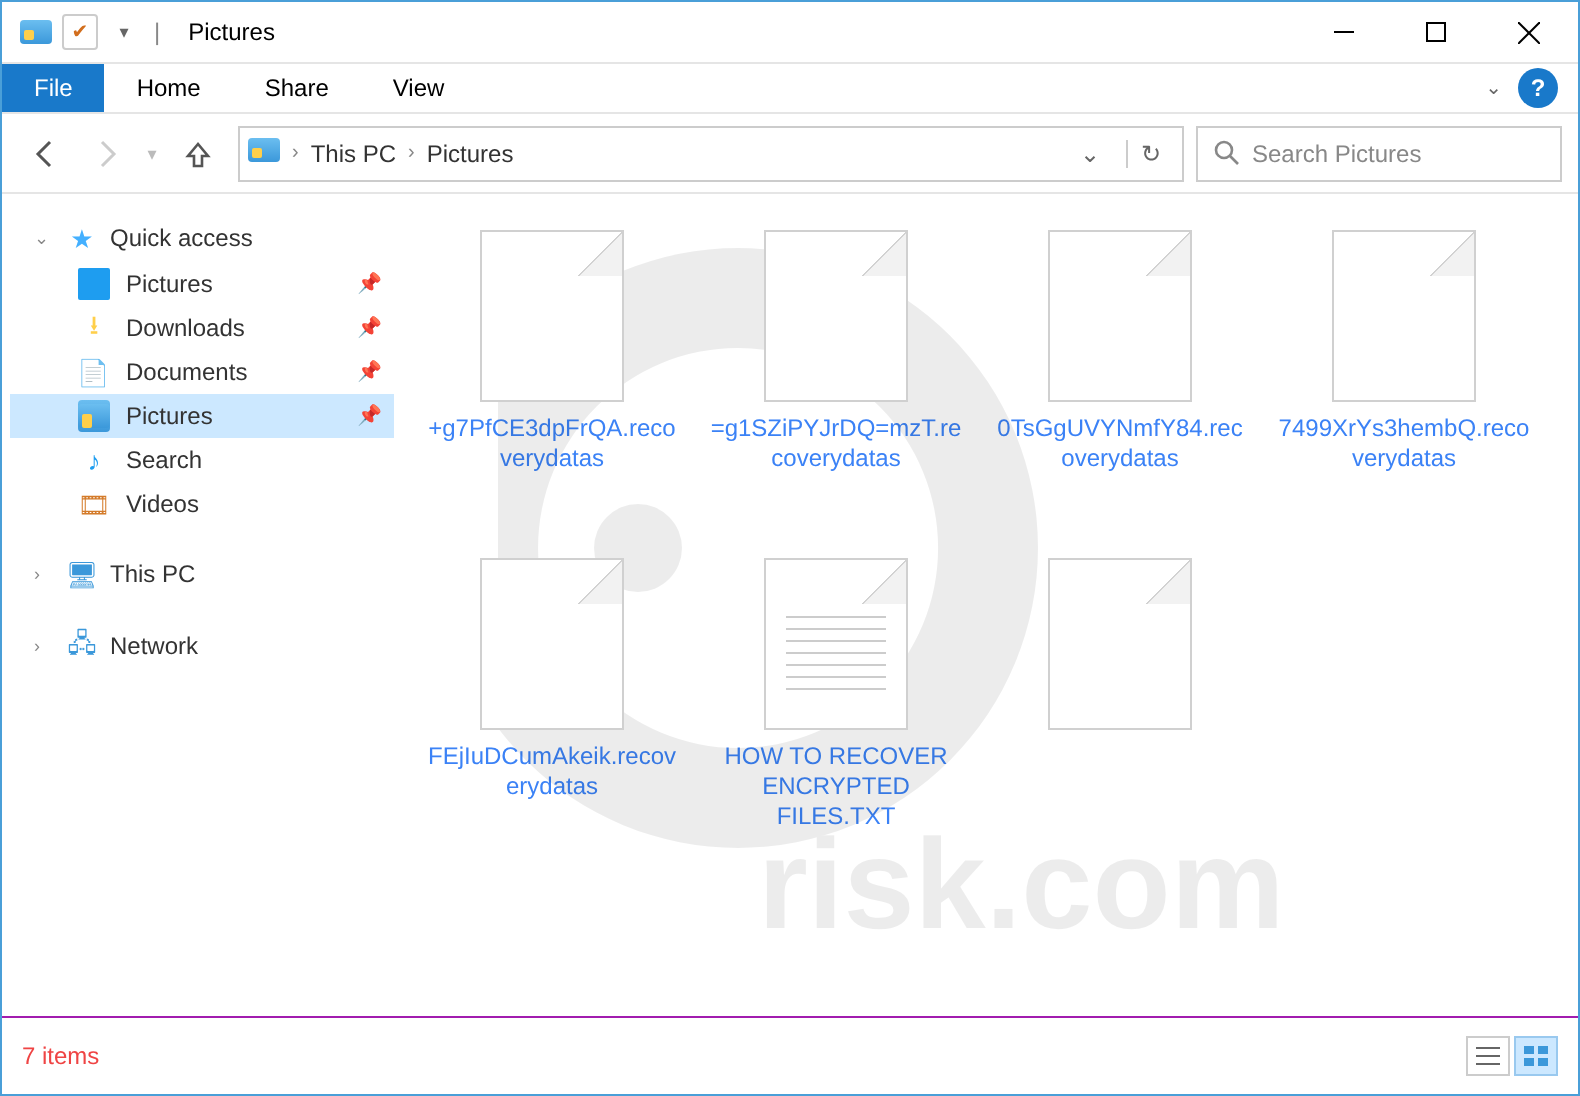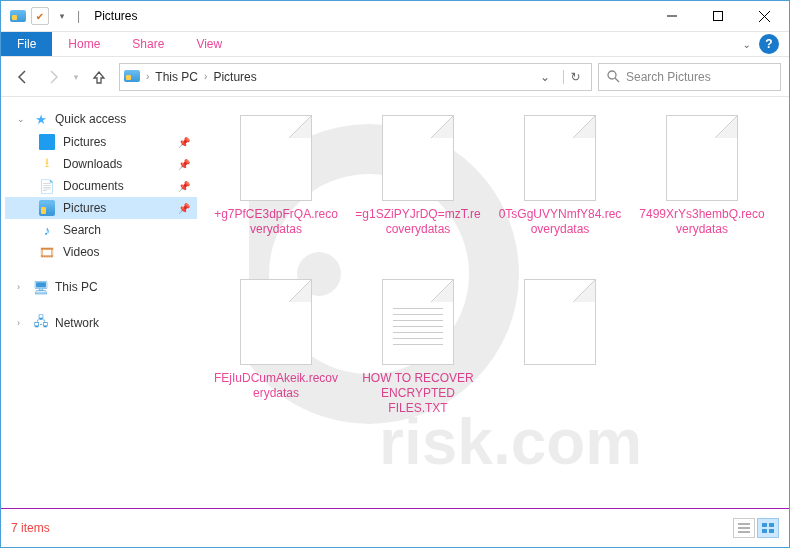--- a/index.html
+++ b/index.html
@@ -9,21 +9,21 @@
 .titlebar .qat { display: flex; align-items: center; gap: 2px; padding-left: 4px; }
 .titlebar .qat .qat-icon { width: 22px; height: 22px; display: flex; align-items: center; justify-content: center; }
 .titlebar .title { margin-left: 10px; font-size: 12px; color: #000; }
 .titlebar .sep { color: #888; margin: 0 4px; font-size: 12px; }
 .titlebar .wincontrols { margin-left: auto; display: flex; align-items: center; }
 .titlebar .wincontrols .wbtn { width: 46px; height: 30px; display: flex; align-items: center; justify-content: center; font-size: 13px; color: #333; }
 .titlebar .wincontrols .wbtn.close { color: #000; }
 
 .ribbon { height: 25px; background: #fff; display: flex; align-items: stretch; border-bottom: 1px solid #e5e5e5; position: relative; }
 .ribbon .filetab { background: #1979ca; color: #fff; padding: 0 16px; display: flex; align-items: center; font-size: 12px; }
-.ribbon .tab { padding: 0 16px; display: flex; align-items: center; font-size: 12px; color: #ec4899; }
+.ribbon .tab { padding: 0 16px; display: flex; align-items: center; font-size: 12px; color: #000000; }
 .ribbon .expand { margin-left: auto; display: flex; align-items: center; gap: 8px; padding-right: 10px; }
 .ribbon .expand .chev { color: #666; font-size: 10px; }
 .ribbon .expand .help { width: 20px; height: 20px; border-radius: 50%; background: #1979ca; color: #fff; display: flex; align-items: center; justify-content: center; font-size: 12px; font-weight: bold; }
 
 .navbar { height: 40px; background: #fff; display: flex; align-items: center; padding: 4px 8px; gap: 2px; border-bottom: 1px solid #e5e5e5; }
 .navbar .navbtn { width: 28px; height: 28px; display: flex; align-items: center; justify-content: center; color: #555; }
 .navbar .navbtn.disabled { color: #bbb; }
 .navbar .addrbox { flex: 1; height: 28px; border: 1px solid #ccc; display: flex; align-items: center; padding: 0 4px; gap: 6px; margin: 0 4px; }
 .navbar .addrbox .crumb { font-size: 12px; color: #333; display: flex; align-items: center; gap: 6px; }
 .navbar .addrbox .splitter { color: #888; font-size: 10px; }
@@ -40,21 +40,21 @@
 .sidebar .item.selected { background: #cce8ff; }
 .sidebar .item .pin { margin-left: auto; color: #888; font-size: 10px; }
 .sidebar .ico { width: 16px; height: 16px; display: inline-flex; align-items: center; justify-content: center; font-size: 13px; }
 .sidebar .heading .caret { color: #888; font-size: 9px; width: 10px; }
 
 .content { flex: 1; padding: 12px 6px; display: flex; flex-wrap: wrap; align-content: flex-start; gap: 4px 4px; overflow: hidden; }
 .tile { width: 138px; height: 160px; display: flex; flex-direction: column; align-items: center; padding: 6px; }
 .tile .thumb { width: 72px; height: 86px; background: #fff; border: 1px solid #d0d0d0; position: relative; margin-bottom: 6px; }
 .tile .thumb::after { content: ""; position: absolute; top: 0; right: 0; width: 22px; height: 22px; background: linear-gradient(135deg, #fff 0 49%, #d0d0d0 50% 51%, #f2f2f2 52% 100%); }
 .tile.text .thumb::before { content:""; position:absolute; left:10px; right:10px; top:28px; bottom:14px; background: repeating-linear-gradient(#ccc 0 1px, transparent 1px 6px); }
-.tile .fname { font-size: 12px; text-align: center; color: #ec4899; word-break: break-word; line-height: 1.25; }
+.tile .fname { font-size: 12px; text-align: center; color: #3b82f6; word-break: break-word; line-height: 1.25; }
 
 .statusbar { position: absolute; bottom: 0; left: 0; right: 0; height: 39px; border-top: 1px solid #a21caf; display: flex; align-items: center; padding: 0 10px; font-size: 12px; color: #ef4444; background: #fff; }
 .statusbar .views { margin-left: auto; display: flex; gap: 2px; }
 .statusbar .views .vbtn { width: 22px; height: 20px; border: 1px solid #ccc; display: flex; align-items: center; justify-content: center; font-size: 10px; }
 .statusbar .views .vbtn.active { background: #cce8ff; border-color: #99c9ef; }
 
 .watermark { position: absolute; top: 0; left: 0; right: 0; bottom: 0; pointer-events: none; display: flex; align-items: center; justify-content: flex-end; }
 .watermark svg { opacity: 0.07; }
 
 

